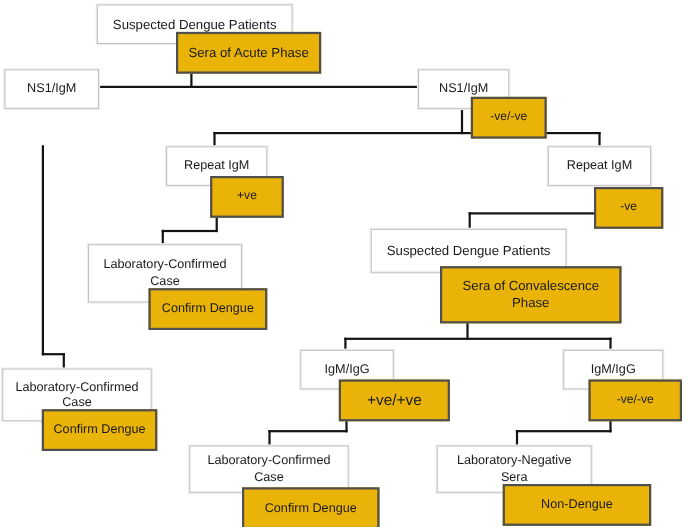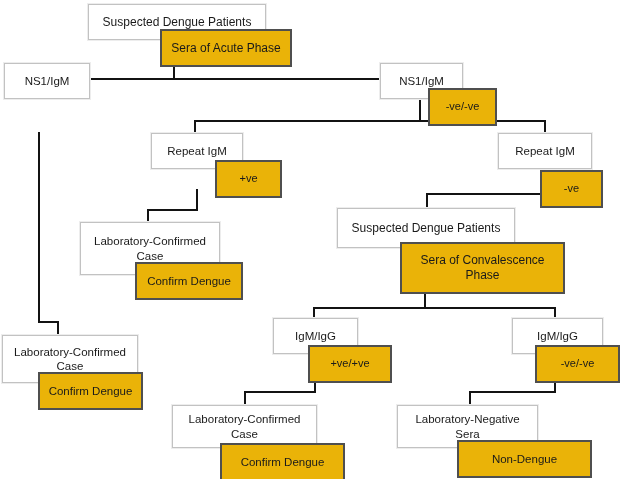--- a/index.html
+++ b/index.html
@@ -60,37 +60,37 @@
 
   <div class="node white" style="left:4px;top:63px;width:86px;height:27px;">NS1/IgM</div>
 
 
   <div class="node white" style="left:380px;top:63px;width:83px;height:28px;">NS1/IgM</div>
 
   <div class="node gray" style="left:428px;top:88px;width:69px;height:24px;font-size:11px;">-ve/-ve</div>
 
   <div class="node white" style="left:151px;top:133px;width:92px;height:30px;">Repeat IgM</div>
 
-  <div class="node gray" style="left:191px;top:160px;width:67px;height:30px;font-size:11px;margin-left:24px;">+ve</div>
+  <div class="node gray" style="left:191px;top:160px;width:67px;height:30px;font-size:11px;">+ve</div>
 
   <div class="node white" style="left:498px;top:133px;width:94px;height:30px;">Repeat IgM</div>
 
   <div class="node gray" style="left:540px;top:170px;width:63px;height:30px;font-size:11px;">-ve</div>
 
   <div class="node white" style="left:80px;top:222px;width:140px;height:53px;">Laboratory-Confirmed Case</div>
 
   <div class="node gray" style="left:135px;top:262px;width:108px;height:38px;">Confirm Dengue</div>
 
   <div class="node white" style="left:337px;top:208px;width:178px;height:40px;font-size:12px;">Suspected Dengue Patients</div>
 
   <div class="node gray" style="left:400px;top:242px;width:165px;height:52px;font-size:12px;">Sera of Convalescence Phase</div>
 
   <div class="node white" style="left:273px;top:318px;width:85px;height:35px;">IgM/IgG</div>
 
-  <div class="node gray" style="left:308px;top:345px;width:84px;height:37px;font-size:11px;">+ve/+ve</div>
+  <div class="node gray" style="left:308px;top:345px;width:101px;height:37px;font-size:14px;">+ve/+ve</div>
 
   <div class="node white" style="left:512px;top:318px;width:91px;height:35px;">IgM/IgG</div>
 
   <div class="node gray" style="left:535px;top:345px;width:85px;height:32px;font-size:11px;">-ve/-ve</div>
 
   <div class="node white" style="left:2px;top:335px;width:136px;height:48px;">Laboratory-Confirmed Case</div>
 
   <div class="node gray" style="left:38px;top:372px;width:105px;height:30px;">Confirm Dengue</div>
 
   <div class="node white" style="left:172px;top:405px;width:145px;height:43px;">Laboratory-Confirmed Case</div>

